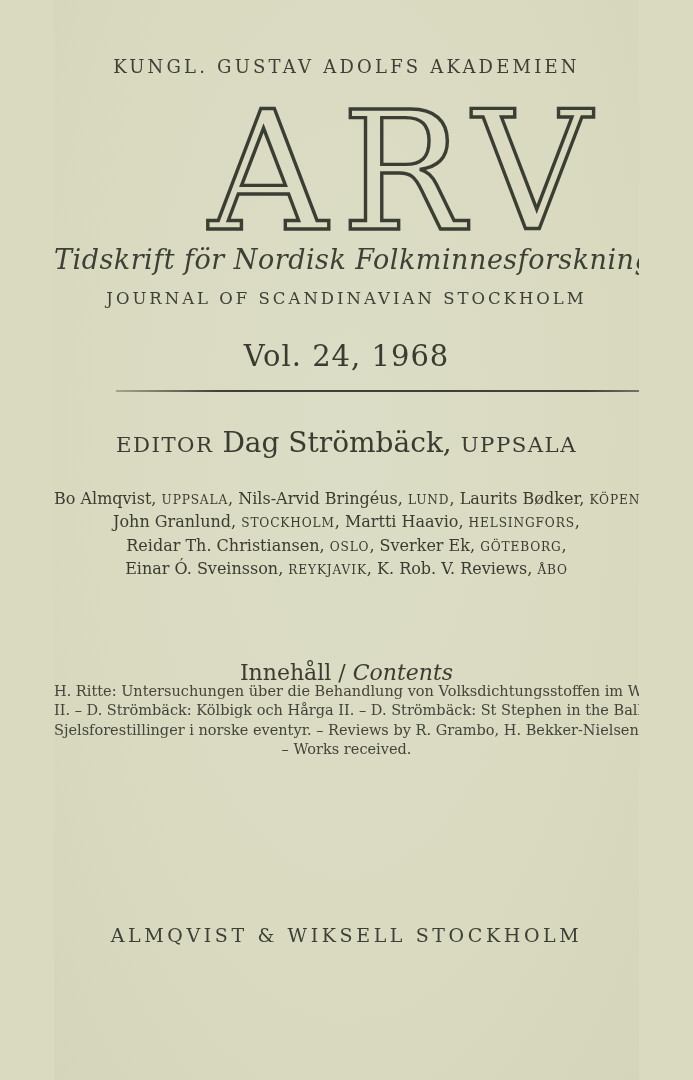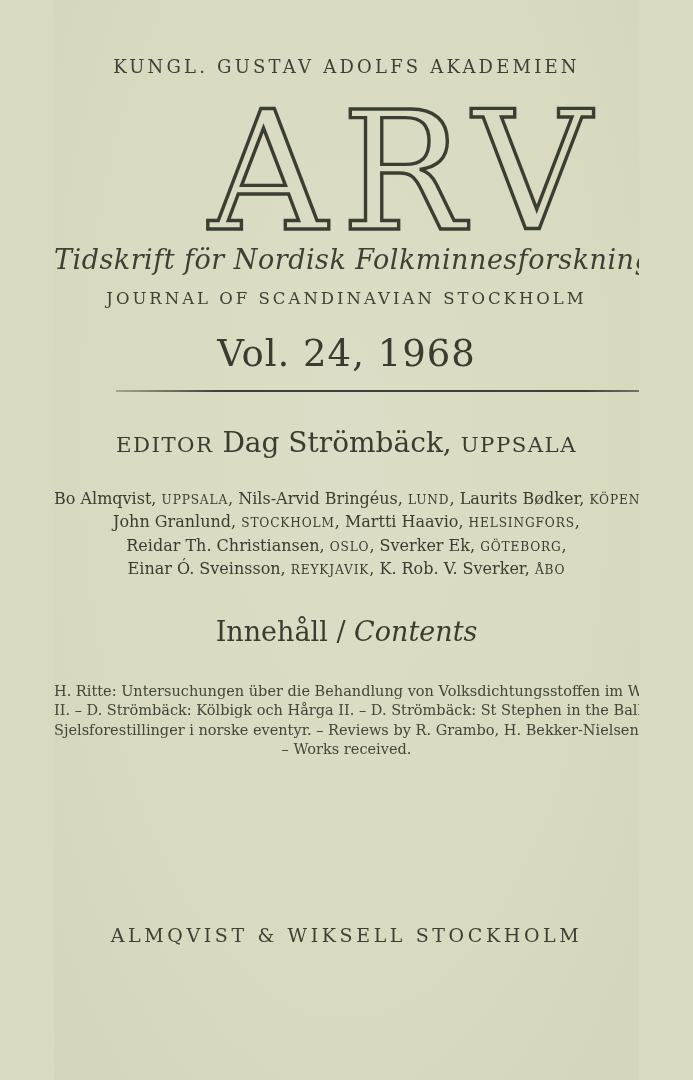--- a/index.html
+++ b/index.html
@@ -53,22 +53,22 @@
     letter-spacing: 0.5px;
     color: #3d4034;
   }
   .subtitle-en {
     top: 289px;
     font-size: 16.5px;
     letter-spacing: 3px;
     color: #3d4035;
   }
   .volume {
-    top: 332px;
-    font-size: 37px;
+    top: 339px;
+    font-size: 29px;
     letter-spacing: 1px;
   }
   .rule {
     position: absolute;
     top: 390px;
     left: 62px;
     width: 572px;
     height: 2px;
     background: linear-gradient(to right, rgba(62,65,52,0.35), #3e4134 18%, #3e4134 82%, rgba(62,65,52,0.35));
   }
@@ -79,22 +79,22 @@
   .collab-heading {
     top: 457px;
     font-size: 20.5px;
   }
   .collab-lines {
     top: 488px;
     font-size: 16px;
     line-height: 22.4px;
   }
   .contents-heading {
-    top: 616px;
-    font-size: 27px;
+    top: 660px;
+    font-size: 22px;
   }
   .contents-lines {
     top: 682px;
     font-size: 14.5px;
     line-height: 19.4px;
     color: #42453a;
   }
   .publisher {
     top: 924px;
     font-size: 19px;
@@ -130,21 +130,21 @@
 
   <div class="rule"></div>
 
   <div class="centered editor-line"><span class="seg-sc">EDITOR</span><span class="seg-n"> Dag Strömbäck, </span><span class="seg-sc">UPPSALA</span></div>
 
 
   <div class="centered collab-lines">
     <div><span class="seg-n">Bo Almqvist, </span><span class="seg-sc">UPPSALA</span><span class="seg-n">, Nils-Arvid Bringéus, </span><span class="seg-sc">LUND</span><span class="seg-n">, Laurits Bødker, </span><span class="seg-sc">KÖPENHAMN</span><span class="seg-n">,</span></div>
     <div><span class="seg-n">John Granlund, </span><span class="seg-sc">STOCKHOLM</span><span class="seg-n">, Martti Haavio, </span><span class="seg-sc">HELSINGFORS</span><span class="seg-n">,</span></div>
     <div><span class="seg-n">Reidar Th. Christiansen, </span><span class="seg-sc">OSLO</span><span class="seg-n">, Sverker Ek, </span><span class="seg-sc">GÖTEBORG</span><span class="seg-n">,</span></div>
-    <div><span class="seg-n">Einar Ó. Sveinsson, </span><span class="seg-sc">REYKJAVIK</span><span class="seg-n">, K. Rob. V. Sverker, </span><span class="seg-sc">ÅBO</span></div>
+    <div><span class="seg-n">Einar Ó. Sveinsson, </span><span class="seg-sc">REYKJAVIK</span><span class="seg-n">, K. Rob. V. Reviews, </span><span class="seg-sc">ÅBO</span></div>
   </div>
 
   <div class="centered contents-heading"><span class="seg-n">Innehåll </span><span class="seg-n">/ </span><span class="seg-i">Contents</span></div>
 
   <div class="centered contents-lines">
     <div>H. Ritte: Untersuchungen über die Behandlung von Volksdichtungsstoffen im Werk Selma Lagerlöfs</div>
     <div>II. – D. Strömbäck: Kölbigk och Hårga II. – D. Strömbäck: St Stephen in the Ballads. – R. Grambo:</div>
     <div>Sjelsforestillinger i norske eventyr. – Reviews by R. Grambo, H. Bekker-Nielsen, C. V. Jacobowsky.</div>
     <div>– Works received.</div>
   </div>

